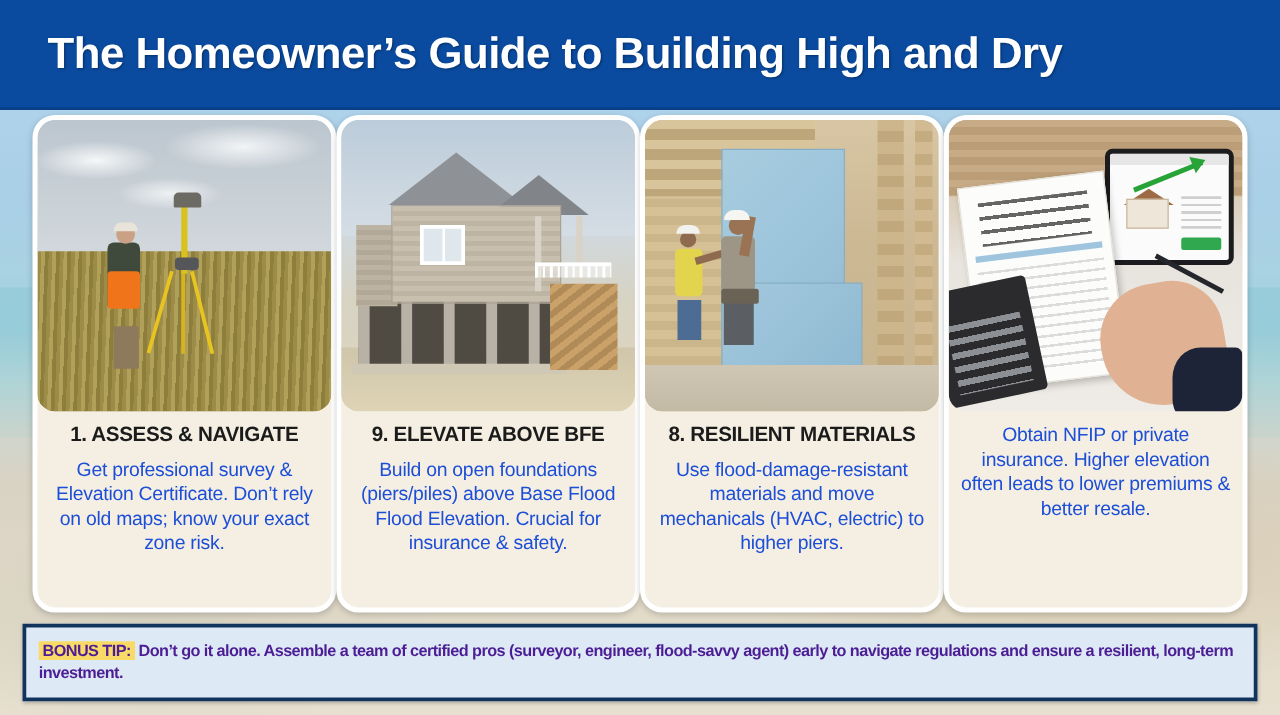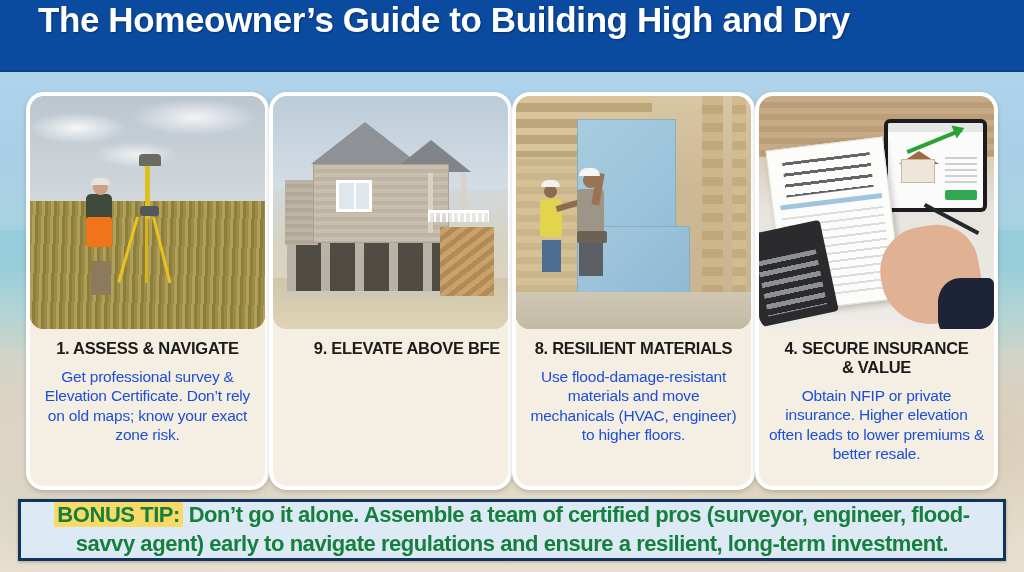--- a/index.html
+++ b/index.html
@@ -44,23 +44,24 @@
     left: 0; right: 0; top: 230px; height: 120px;
     background: linear-gradient(to bottom, rgba(140,200,214,.55), rgba(168,206,208,.18));
     pointer-events: none;
   }
 
   
   .header-bar {
     position: absolute;
     top: 0; left: 0;
     width: 1024px;
-    height: 72px;
+    height: 88px;
     background: #0a4ba0;
     display: flex;
+    align-items: center;
     border-bottom: 2px solid #093f86;
   }
   .header-title {
     color: #ffffff;
     font-size: 35px;
     font-weight: bold;
     letter-spacing: -0.4px;
     padding-left: 38px;
     text-shadow: 1px 1px 2px rgba(0,0,0,.35);
     white-space: nowrap;
@@ -136,25 +137,25 @@
     height: 62px;
     background: #ddeaf6;
     border: 3px solid #12345c;
     display: flex;
     align-items: center;
     justify-content: center;
     padding: 4px 10px;
     box-shadow: 0 1px 3px rgba(0,0,0,.25);
   }
   .bonus-text {
-    font-size: 22px;
+    font-size: 13px;
     font-weight: bold;
-    color: #15803d;
+    color: #4c1d95;
     line-height: 1.3;
-    text-align: center;
+    text-align: left;
     letter-spacing: -0.45px;
   }
   .bonus-label {
     background: #fada66;
     padding: 0 3px;
   }
 
   
   
   
@@ -323,20 +324,21 @@
         <div class="wall-side"></div>
         <div class="wall"></div>
         <div class="window"></div>
         <div class="porch-col1"></div>
         <div class="porch-col2"></div>
         <div class="rail"></div>
         <div class="deck-stairs"></div>
       </div>
       <div class="card-body">
         <div class="card-title">9. ELEVATE ABOVE BFE</div>
+        <div class="card-desc">Build on open foundations (piers/piles) above Base Flood Flood Elevation. Crucial for insurance &amp; safety.</div>
       </div>
     </div>
 
     <div class="card">
       <div class="card-photo ph-build">
         <div class="osb-left"></div>
         <div class="joists"></div>
         <div class="stud-r"></div>
         <div class="stud-r2"></div>
         <div class="blue-panel"></div>
@@ -349,21 +351,21 @@
         <div class="w1-hat"></div>
         <div class="w2-legs"></div>
         <div class="w2-body"></div>
         <div class="w2-belt"></div>
         <div class="w2-arm"></div>
         <div class="w2-head"></div>
         <div class="w2-hat"></div>
       </div>
       <div class="card-body">
         <div class="card-title">8. RESILIENT MATERIALS</div>
-        <div class="card-desc">Use flood-damage-resistant materials and move mechanicals (HVAC, engineer) to higher floors.</div>
+        <div class="card-desc">Use flood-damage-resistant materials and move mechanicals (HVAC, electric) to higher piers.</div>
       </div>
     </div>
 
     <div class="card">
       <div class="card-photo ph-policy">
         <div class="deskwood"></div>
         <div class="tablet">
           <div class="tablet-screen">
             <div class="t-bar"></div>
             <div class="t-roof"></div>
@@ -377,22 +379,20 @@
         <div class="policy-doc">
           <div class="doc-title"></div>
           <div class="doc-band"></div>
           <div class="doc-rows"></div>
         </div>
         <div class="calc"></div>
         <div class="hand"></div>
         <div class="cuff"></div>
       </div>
       <div class="card-body">
-        <div class="card-title two-line">4. SECURE INSURANCE
-&amp; VALUE</div>
         <div class="card-desc">Obtain NFIP or private insurance. Higher elevation often leads to lower premiums &amp; better resale.</div>
       </div>
     </div>
 
   </div>
 
   <div class="bonus">
     <div class="bonus-text"><span class="bonus-label">BONUS TIP:</span><span> Don’t go it alone. Assemble a team of certified pros (surveyor, engineer, flood-savvy agent) early to navigate regulations and ensure a resilient, long-term investment.</span></div>
   </div>
 

